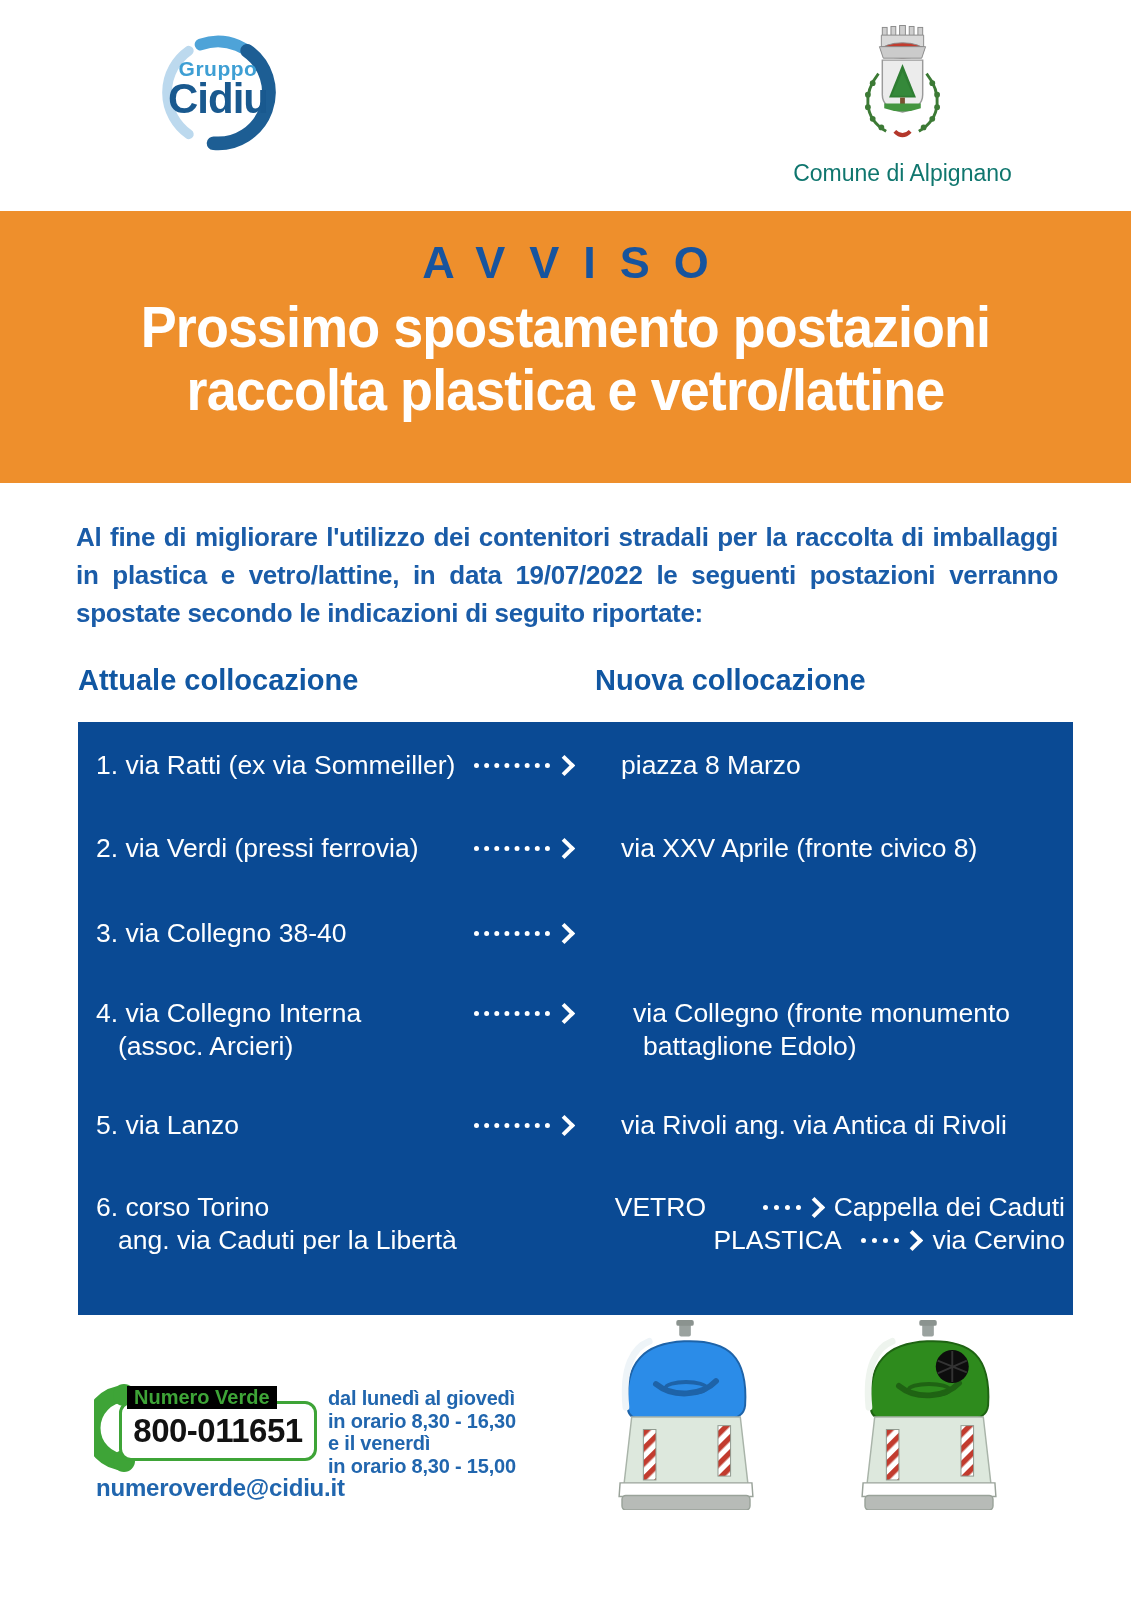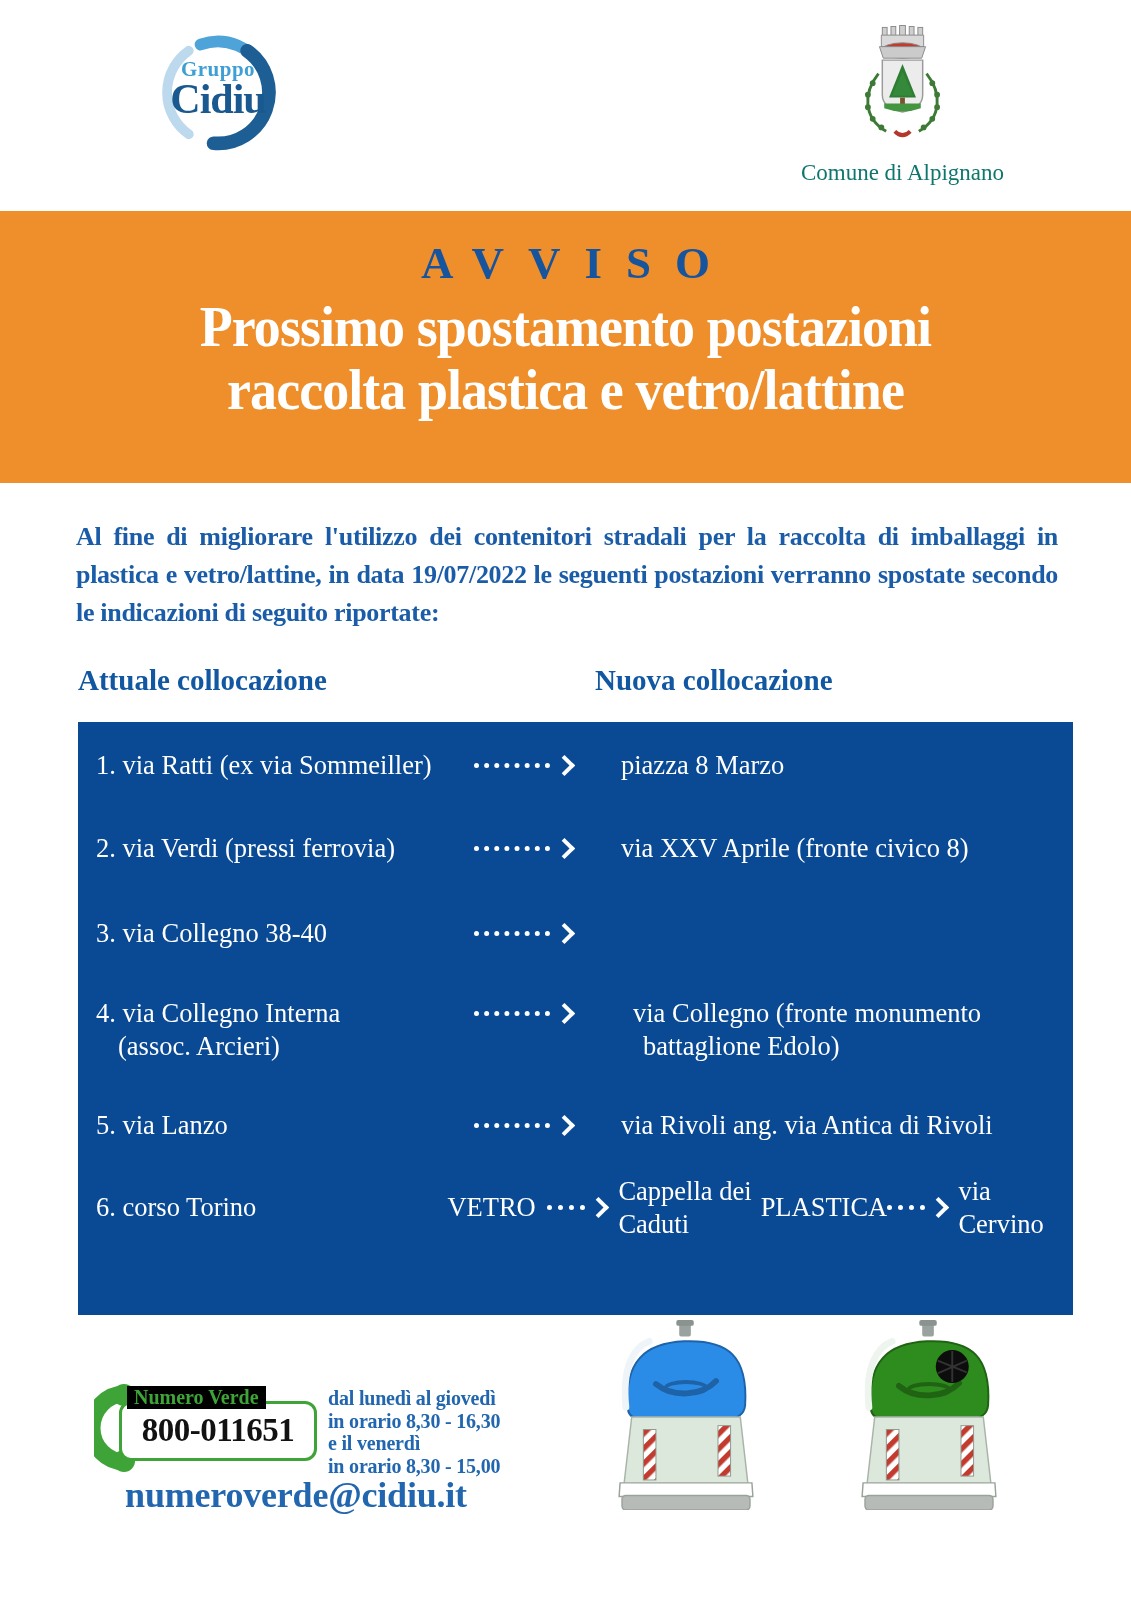--- a/index.html
+++ b/index.html
@@ -1,17 +1,17 @@
 <!DOCTYPE html>
 <html style="--orange: #EE8F2C; --deep-blue: #17549E; --head-blue: #1157A2; --box-blue: #0A4A94; --text-blue: #1A5CA8; --link-blue: #2166AE; --green: #3EA437; --gray-text: #6F6F6F; --bin-blue: #2B8CE8; --bin-blue-dark: #1E63A8; --bin-green: #2E8B1D; --bin-green-dark: #1F6313; --stripe-red: #C23B2E;"><head>
 <meta charset="utf-8">
 <style>
   html,body{margin:0;padding:0;background:#fff;}
   .page{position:relative;width:1131px;height:1600px;background:#fff;overflow:hidden;
-        font-family:Liberation Serif, serif;}
+        font-family:Liberation Sans, sans-serif;}
   .abs{position:absolute;}
 
   
   .logo-wrap{left:148px;top:20px;width:140px;height:145px;}
   .logo-wrap svg{position:absolute;left:0;top:0;}
   .logo-gruppo{position:absolute;left:0;top:37px;width:140px;text-align:center;
                font-size:21px;font-weight:700;color:#3E9FD4;letter-spacing:.5px;}
   .logo-cidiu{position:absolute;left:0;top:55px;width:140px;text-align:center;
               font-size:42px;font-weight:700;color:#19598F;letter-spacing:-1px;}
   .coat-wrap{left:840px;top:14px;width:125px;height:148px;}
@@ -40,37 +40,37 @@
         color:#fff;font-size:26.5px;line-height:33px;}
   .c1{width:378px;}
   .c2{width:147px;padding-top:9px;}
   .c3{flex:1;}
   .ind{padding-left:22px;}
   .ind-sm{padding-left:12px;}
   .arrow{display:flex;align-items:center;}
   .dots{width:76px;height:0;border-top:5px dotted #fff;margin-right:7px;}
   .chev{width:11px;height:11px;border-top:4.5px solid #fff;border-right:4.5px solid #fff;
         transform:rotate(45deg);flex:none;}
-  .r6right{flex:1;display:flex;flex-direction:row;align-items:flex-end;}
+  .r6right{flex:1;display:flex;flex-direction:column;align-items:flex-end;}
   .r6line{display:flex;align-items:center;height:33px;}
   .mat{width:148px;}
   .arrow-s{display:flex;align-items:center;margin-right:12px;}
   .dots-s{width:38px;height:0;border-top:5px dotted #fff;margin-right:6px;}
 
   
   .handset{left:94px;top:1384px;}
   .nv-box{left:119px;top:1401px;width:198px;height:60px;border:3.5px solid var(--green);
           border-radius:12px;box-sizing:border-box;background:#fff;}
   .nv-number{line-height:53px;text-align:center;font-size:33px;font-weight:700;
              color:#121212;letter-spacing:-0.5px;}
   .nv-label{left:127px;top:1386px;z-index:2;background:#000000;padding:0 7px;
             font-size:20px;font-weight:700;color:var(--green);}
   .schedule{left:328px;top:1387px;font-size:20px;font-weight:700;line-height:22.5px;
             color:var(--link-blue);letter-spacing:-0.2px;}
-  .email{left:96px;top:1474px;width:400px;text-align:center;font-size:36px;
+  .email{left:96px;top:1474px;width:400px;font-size:24px;
          font-weight:700;color:var(--link-blue);letter-spacing:-0.2px;}
 
   .bin{width:172px;height:190px;}
   .bin-blue{left:600px;top:1320px;}
   .bin-green{left:843px;top:1320px;}
 </style>
 </head>
 <body>
 
 <div class="page">
@@ -188,20 +188,21 @@
             <span class="dots"></span>
             <span class="chev"></span>
           </span>
         </div>
       <div class="c3">via Rivoli ang. via Antica di Rivoli</div>
     </div>
 
     <div class="trow" style="top:469px">
       <div class="c1">
         <div>6. corso Torino</div>
+        <div class="ind">ang. via Caduti per la Libertà</div>
       </div>
       <div class="r6right">
         <div class="r6line">
           <span class="mat">VETRO</span>
           <span class="arrow-s">
               <span class="dots-s"></span>
               <span class="chev"></span>
             </span>
           <span>Cappella dei Caduti</span>
         </div>

